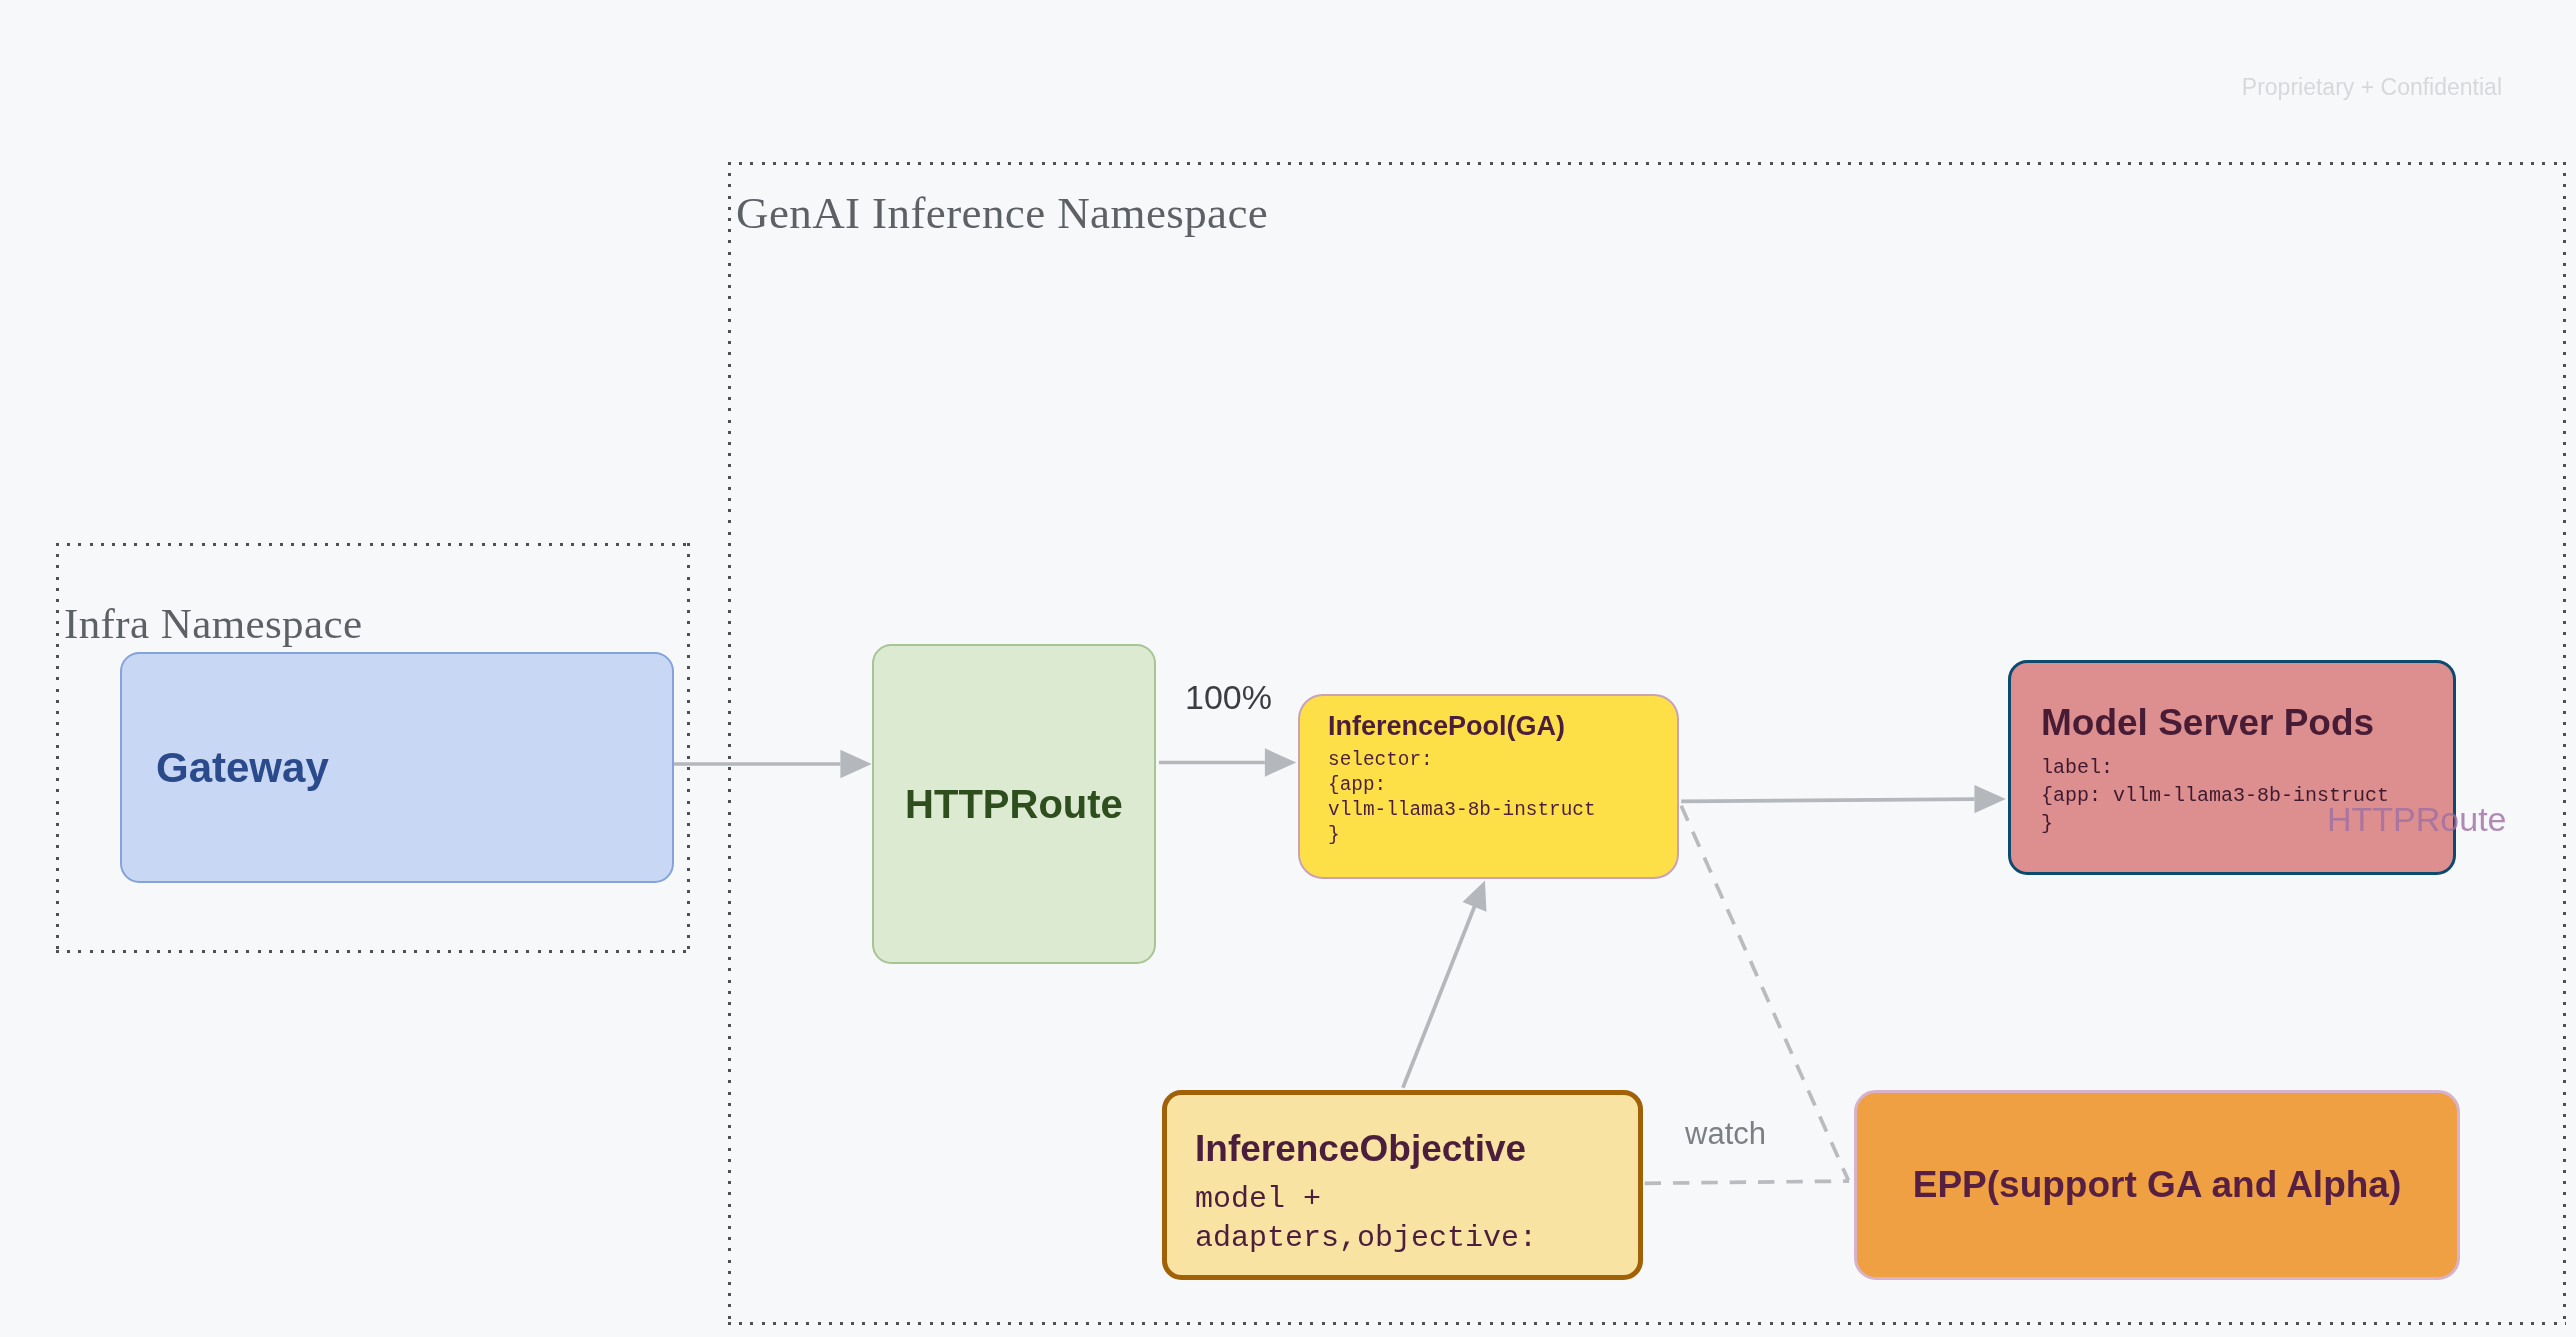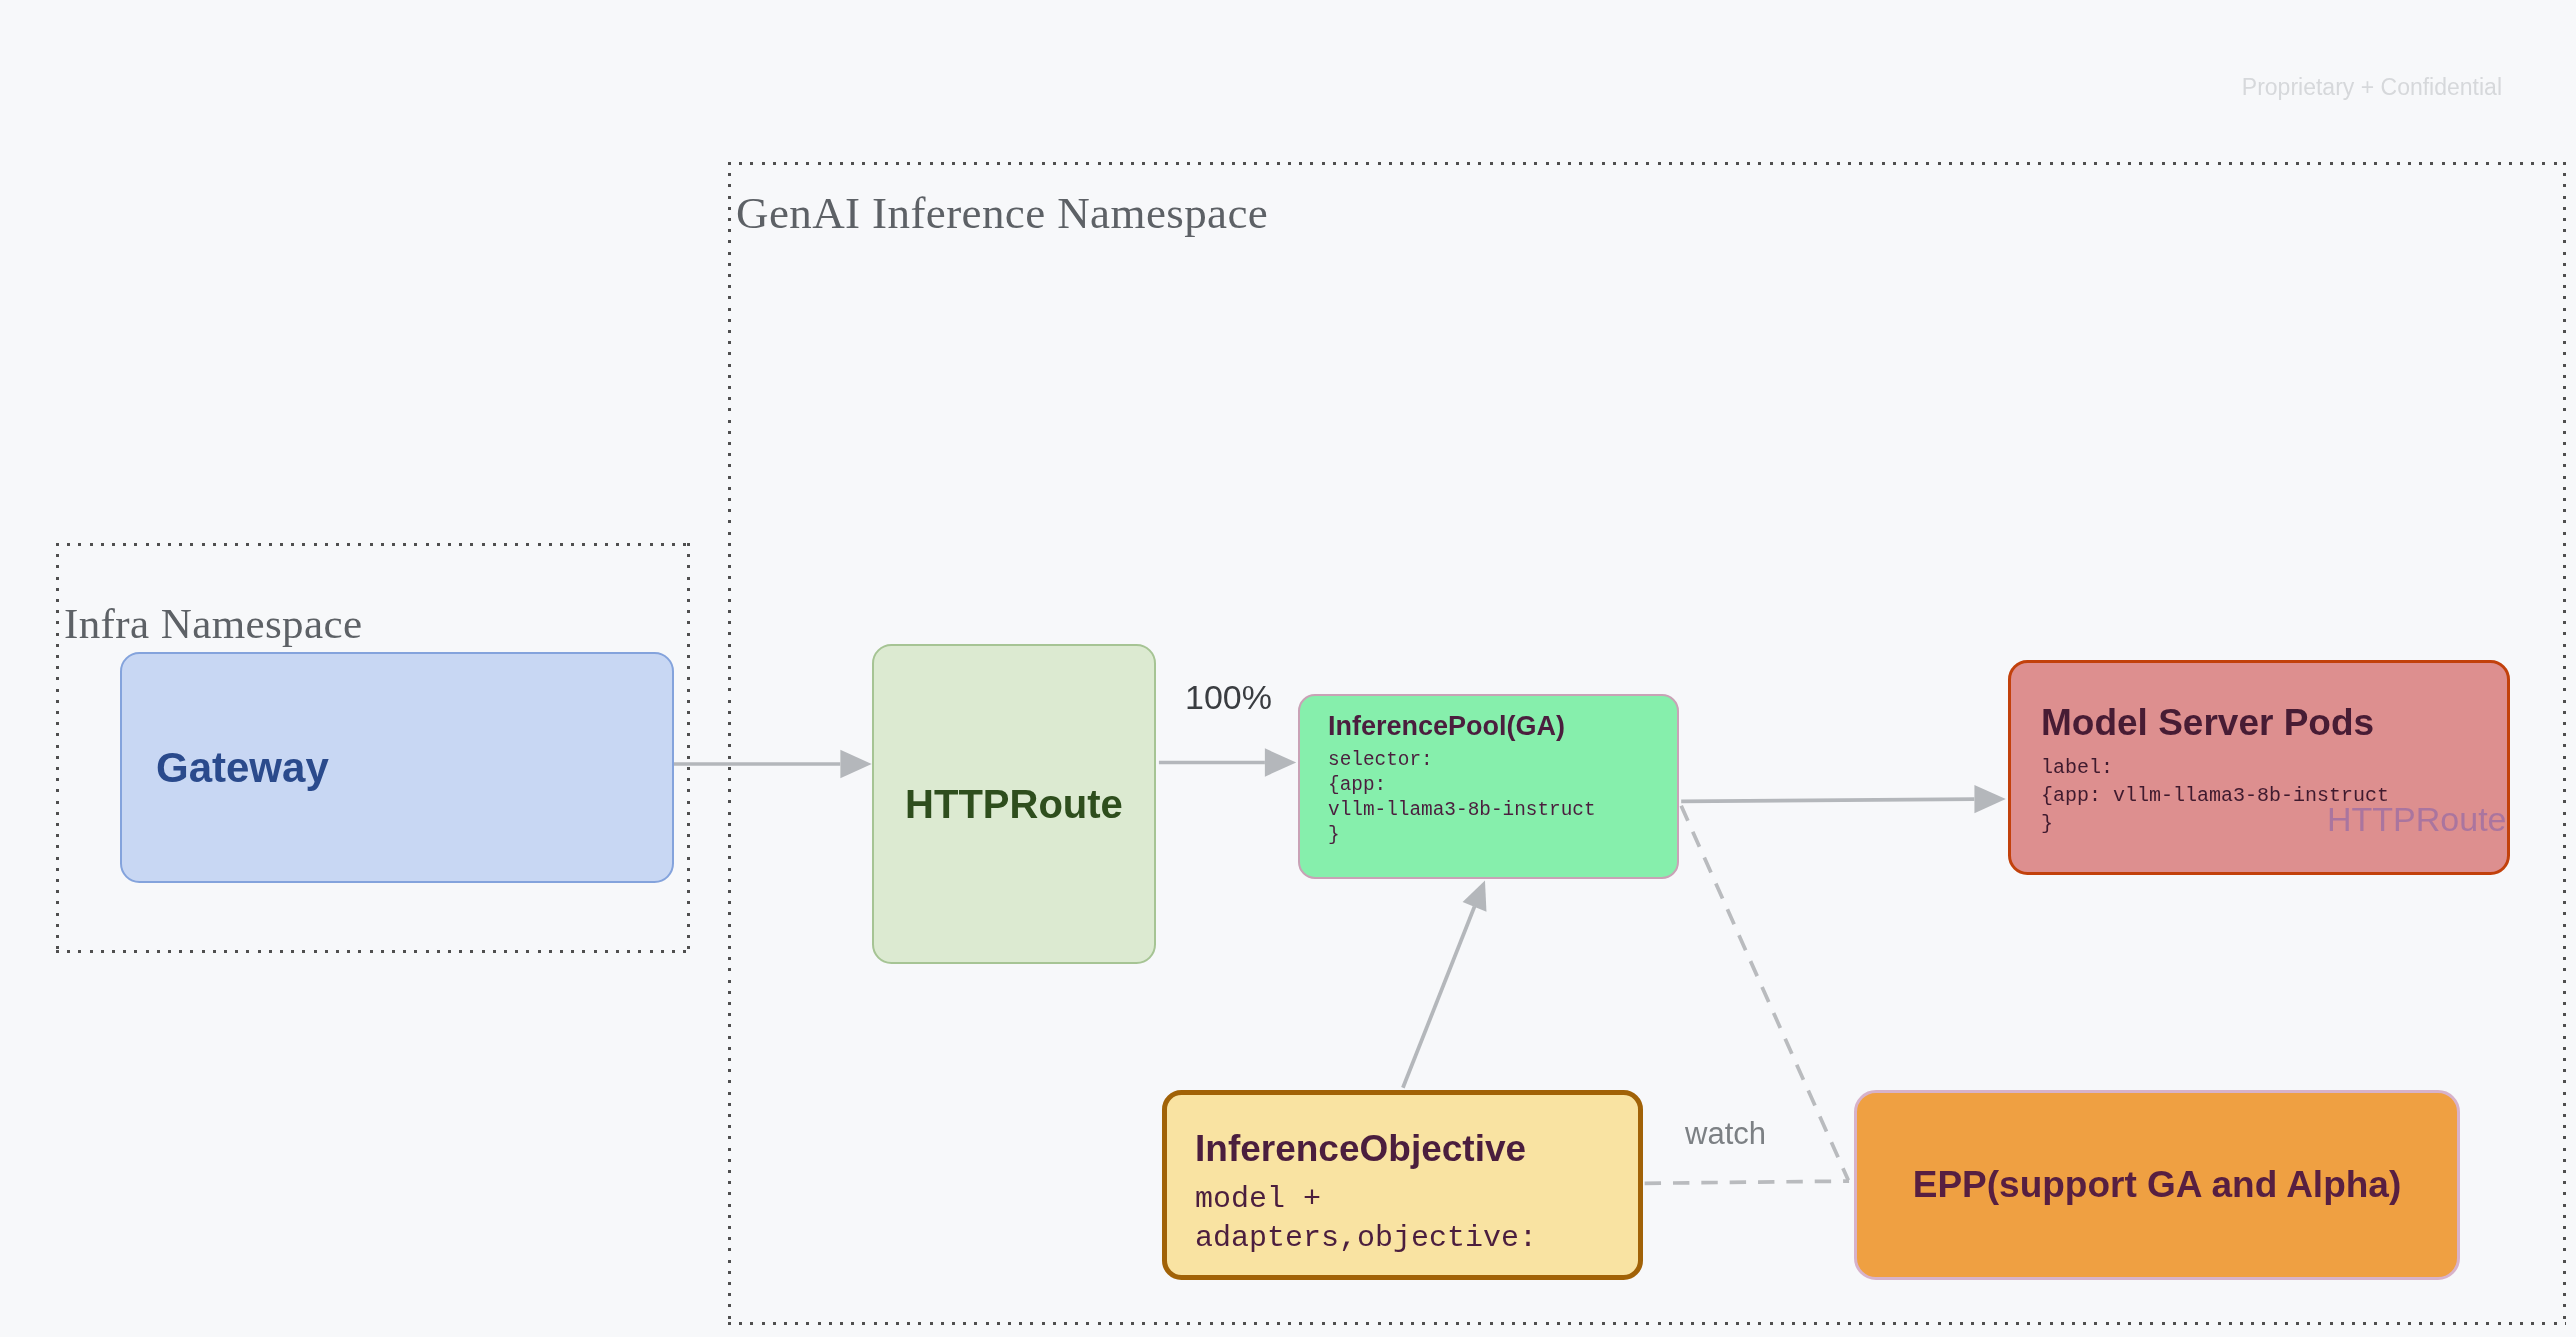--- a/index.html
+++ b/index.html
@@ -43,28 +43,28 @@
   }
   #gateway .node-title{font-size:42px;color:#2a4a8c;}
   #httproute{
     left:872px;top:644px;width:284px;height:320px;
     background:#dcead1;border:2.2px solid #a6c494;border-radius:19.4px;
     display:flex;align-items:center;justify-content:center;
   }
   #httproute .node-title{font-size:40px;color:#2e4e1d;}
   #inference-pool{
     left:1298px;top:694px;width:381px;height:185px;
-    background:#86efac;border:2.2px solid #c9a2b6;border-radius:17px;
+    background:#fde047;border:2.2px solid #c9a2b6;border-radius:25px;
     padding:15px 0 0 28px;color:#4b1e3e;
   }
   #inference-pool .node-title{font-size:27px;margin-bottom:6px;}
   #inference-pool code.block{font-size:19.4px;line-height:25px;}
   #model-server-pods{
-    left:2008px;top:660px;width:502px;height:215px;
-    background:#dd8f8f;border:3px solid #c2410c;border-radius:19.4px;
+    left:2008px;top:660px;width:448px;height:215px;
+    background:#dd8f8f;border:3px solid #0c4a6e;border-radius:19.4px;
     padding:39px 0 0 30px;color:#471c34;
   }
   #model-server-pods .node-title{font-size:37px;margin-bottom:10.4px;}
   #model-server-pods code.block{font-size:20px;line-height:28px;color:#3f1a2e;}
   #existing-badge{
     position:absolute;left:316px;top:137px;
     font-size:34px;color:rgba(157,110,162,.8);
   }
   #inference-objective{
     left:1162px;top:1090px;width:481px;height:190px;

